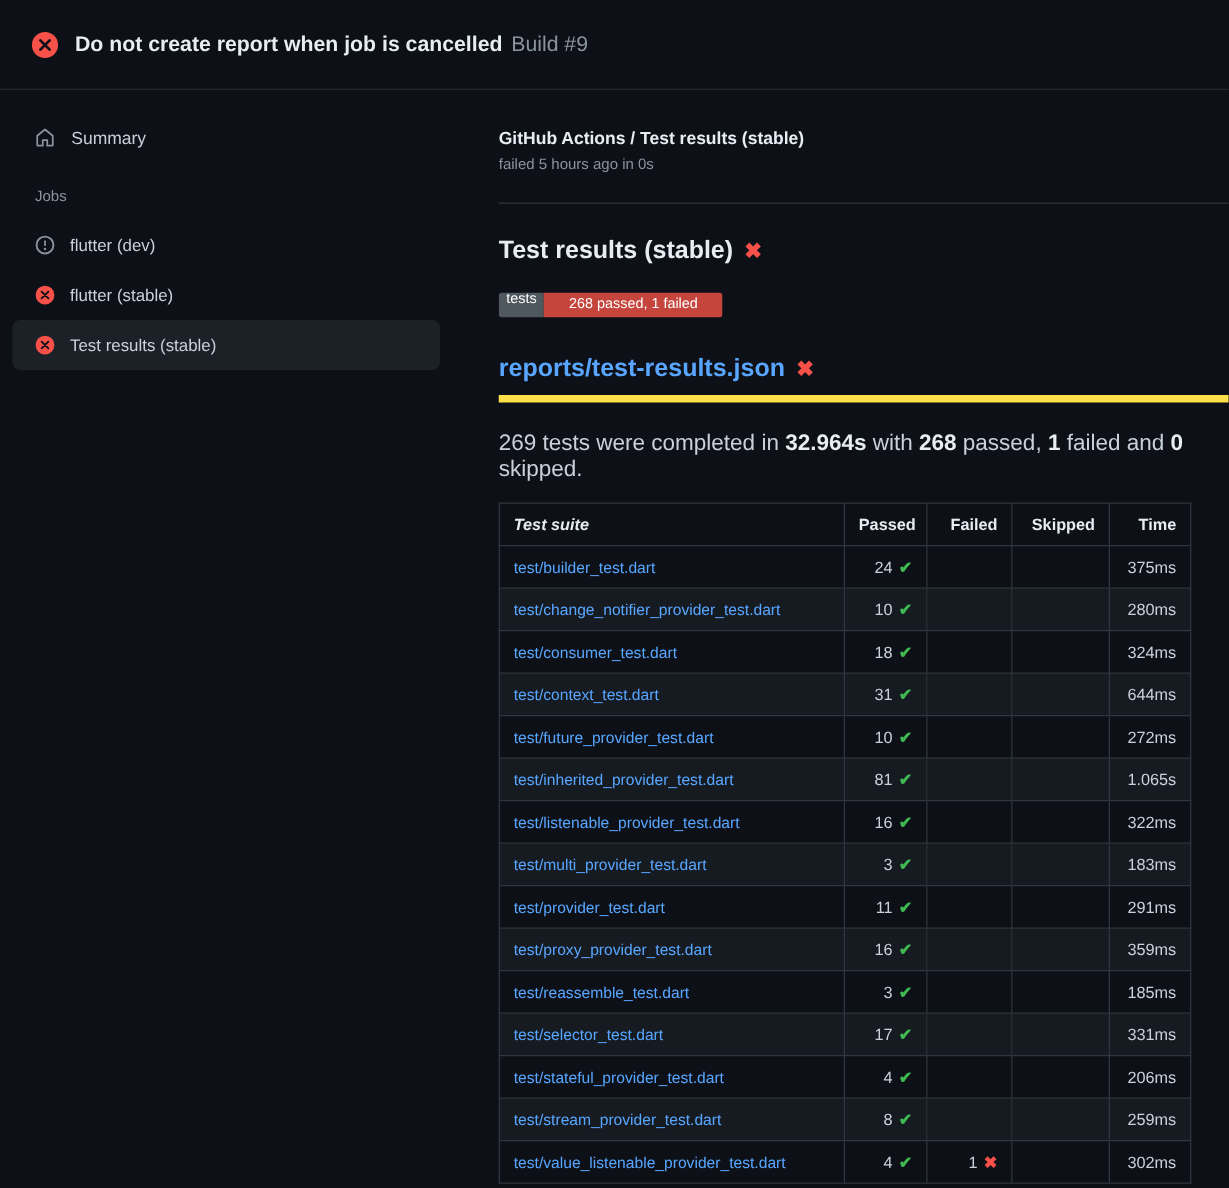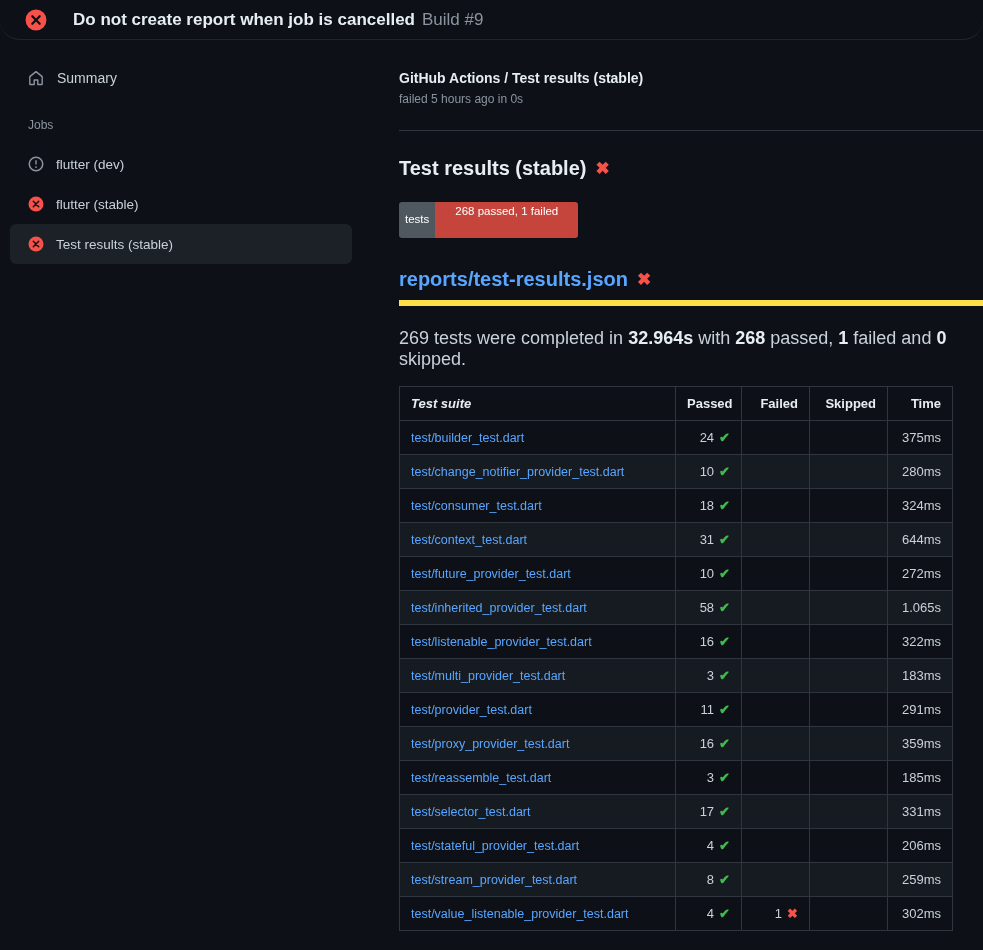--- a/index.html
+++ b/index.html
@@ -4,21 +4,21 @@
 <style>
   * { margin:0; padding:0; box-sizing:border-box; }
   html,body { background:#0d1117; }
   body {
     width:983px; height:950px; overflow:hidden;
     color:#c9d1d9;
     font-family:"Liberation Sans", sans-serif;
     font-size:14px;
   }
   
-  .header { height:40px; display:flex; align-items:center; gap:26px; padding:0 16px 0 25px; border-bottom:1px solid #21262d;border-radius:20px; }
+  .header { height:72px; display:flex; align-items:center; gap:13px; padding:0 16px 0 25px; border-bottom:1px solid #21262d; }
   .header-icon { display:flex; width:22px; height:22px; }
   .header-icon svg { display:block; }
   .page-title { font-size:17px; font-weight:700; color:#e6edf3; white-space:nowrap; }
   .build-number { color:#8b949e; font-weight:400; margin-left:7px; font-size:17px; }
   
   .layout { display:flex; align-items:flex-start; }
   
   .sidebar { width:383px; flex:none; padding:22px 31px 0 10px; }
   .summary-item { display:flex; align-items:center; gap:13px; height:32px; padding:0 18px; border-radius:6px; font-size:14px; color:#c9d1d9; cursor:pointer; }
   .nav-icon { display:flex; width:16px; height:16px; }
@@ -28,21 +28,21 @@
   .job-item.selected { background:#1c2128; }
   .job-icon { display:flex; width:16px; height:16px; flex:none; }
   
   .main { flex:1; min-width:0; padding:30px 0 0 16px; }
   .breadcrumb { font-size:14px; font-weight:700; color:#e6edf3; }
   .status-line { margin-top:6px; font-size:12px; color:#8b949e; }
   .divider { border:none; border-top:1px solid #30363d; margin:24px 0 0 0; }
   .section-title { margin-top:26px; font-size:20px; font-weight:700; color:#e6edf3; display:flex; align-items:center; gap:9px; }
   .xmark { color:var(--accent-red,#f85149); font-weight:700; font-size:17px; line-height:1; }
   .badge { margin-top:22px; display:inline-flex; font-size:11.5px; color:#ffffff; border-radius:3px; overflow:hidden; line-height:1; }
-  .badge-label { background:var(--badge-label-bg,#4f575f); padding:12px 6px; }
+  .badge-label { background:var(--badge-label-bg,#4f575f); padding:0 6px; }
   .badge-value { background:var(--badge-value-bg,#c5453c); padding:4px 20px; }
   .report-title { margin-top:30px; padding-bottom:9px; border-bottom:6px solid #fde047; display:flex; align-items:center; gap:9px; }
   .report-link { color:var(--link-blue,#58a6ff); font-size:20px; font-weight:700; cursor:pointer; text-decoration:none; }
   .summary-text { margin-top:22px; font-size:18px; color:#c9d1d9; }
   .summary-text strong { color:#e6edf3; font-weight:700; }
   
   .results-table { margin-top:16px; border-collapse:collapse; table-layout:fixed; width:553px; font-size:13px; }
   .results-table th, .results-table td { border:1px solid #30363d; padding:0 11px; height:34px; overflow:hidden; white-space:nowrap; }
   .results-table th { color:#e6edf3; font-weight:700; text-align:right; }
   .results-table th.h-suite { text-align:left;font-style:italic; }
@@ -182,21 +182,21 @@
           </tr>
           <tr>
             <td class="col-suite"><a class="suite-link">test/future_provider_test.dart</a></td>
             <td class="col-num"><span>10</span><span class="mark green">✔</span></td>
             <td class="col-num"></td>
             <td class="col-num"></td>
             <td class="col-time">272ms</td>
           </tr>
           <tr>
             <td class="col-suite"><a class="suite-link">test/inherited_provider_test.dart</a></td>
-            <td class="col-num"><span>58</span><span class="mark green">✔</span></td>
+            <td class="col-num"><span>81</span><span class="mark green">✔</span></td>
             <td class="col-num"></td>
             <td class="col-num"></td>
             <td class="col-time">1.065s</td>
           </tr>
           <tr>
             <td class="col-suite"><a class="suite-link">test/listenable_provider_test.dart</a></td>
             <td class="col-num"><span>16</span><span class="mark green">✔</span></td>
             <td class="col-num"></td>
             <td class="col-num"></td>
             <td class="col-time">322ms</td>

